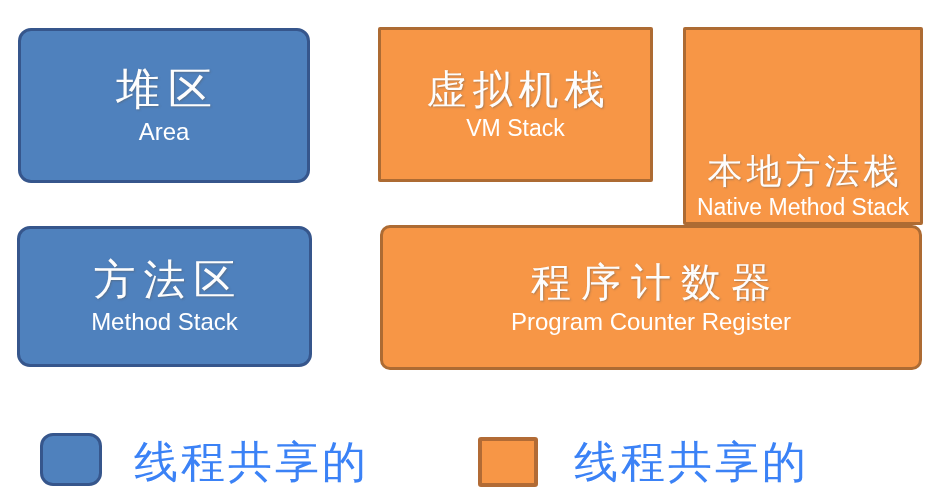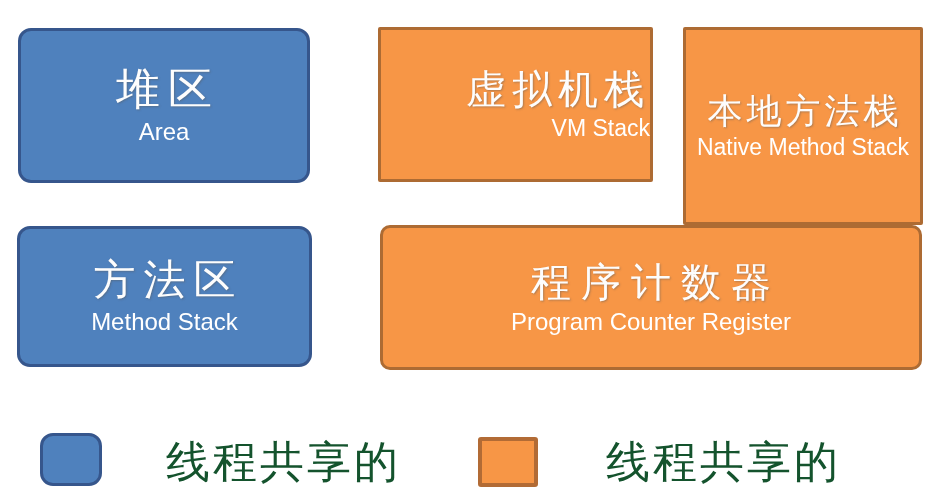--- a/index.html
+++ b/index.html
@@ -47,22 +47,22 @@
     font-family: "Liberation Sans", sans-serif;
     color: #ffffff;
     line-height: 1.2;
     margin-top: 3px;
     white-space: nowrap;
   }
 
   
   .pos-heap          { left: 18px;  top: 28px;  width: 292px; height: 155px; }
   .pos-method-area   { left: 17px;  top: 226px; width: 295px; height: 141px; }
-  .pos-vm-stack      { left: 378px; top: 27px;  width: 275px; height: 155px; align-items: flex-end; }
-  .pos-native-stack  { left: 683px; top: 27px;  width: 240px; height: 198px; }
+  .pos-vm-stack      { left: 378px; top: 27px;  width: 275px; height: 155px; }
+  .pos-native-stack  { left: 683px; top: 27px;  width: 240px; height: 198px; justify-content: flex-end; }
   .pos-pcr           { left: 380px; top: 225px; width: 542px; height: 145px; border-radius: 10px; }
 
   .pos-heap .zh-label         { font-size: 44px; }
   .pos-heap .en-label         { font-size: 24px; }
   .pos-method-area .zh-label  { font-size: 42px; }
   .pos-method-area .en-label  { font-size: 24px; }
   .pos-vm-stack .zh-label     { font-size: 40px; letter-spacing: 6px; text-indent: 6px; }
   .pos-vm-stack .en-label     { font-size: 23px; }
   .pos-native-stack .zh-label { font-size: 35px; letter-spacing: 4px; text-indent: 4px; }
   .pos-native-stack .en-label { font-size: 23px; }
@@ -83,25 +83,24 @@
   .chip-orange {
     left: 478px; top: 437px; width: 60px; height: 50px;
     background: #f79646;
     border: 4px solid #b26b35;
     border-radius: 3px;
   }
   .legend-label {
     position: absolute;
     font-family: "DejaVu Serif", serif;
     font-size: 44px;
-    color: #14532d;
+    color: #3b82f6;
     letter-spacing: 3px;
     white-space: nowrap;
     line-height: 1;
-    margin-left: 32px;
   }
   .label-shared  { left: 134px; top: 440px; }
   .label-private { left: 574px; top: 440px; }
 </style>
 </head>
 <body>
 
 <div class="canvas">
 
   <div class="box box-blue pos-heap">

